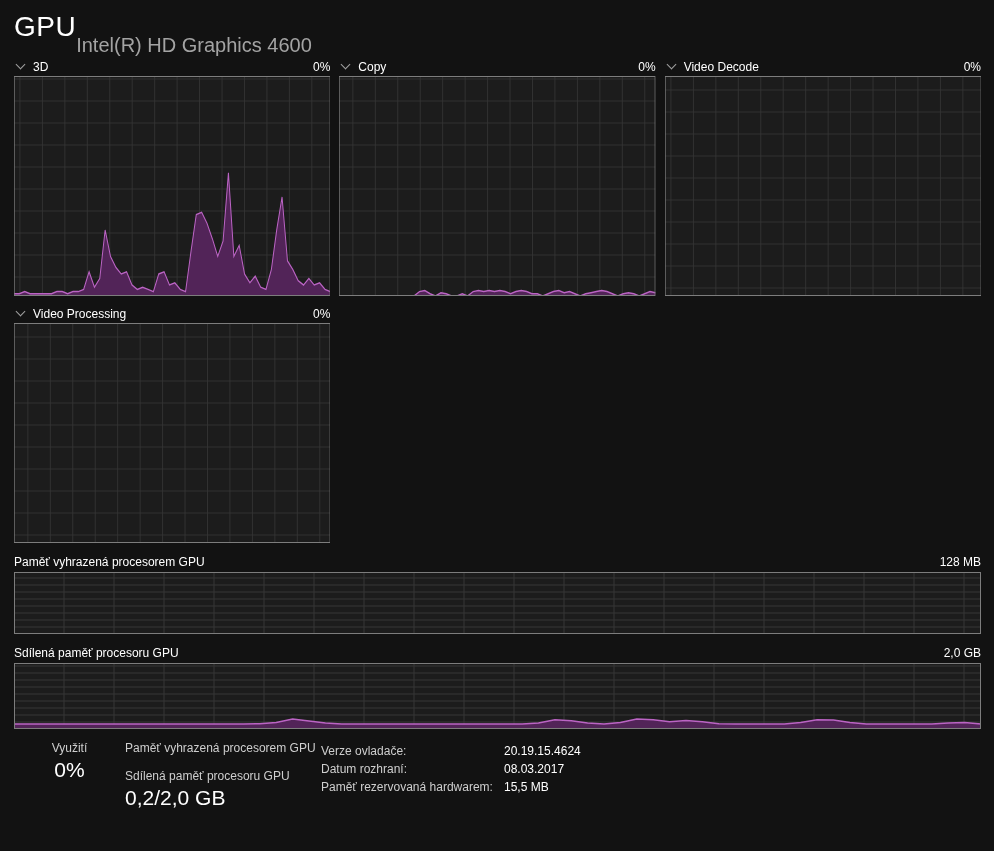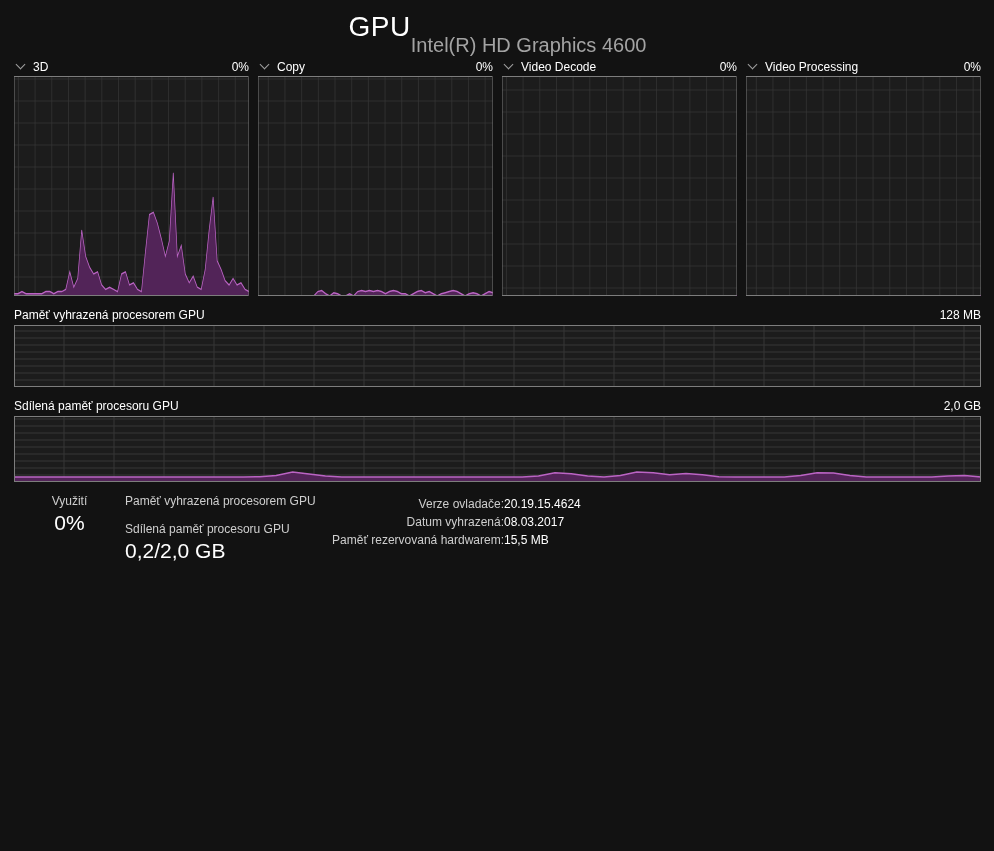--- a/index.html
+++ b/index.html
@@ -8,39 +8,39 @@
   .page {
     position: relative;
     width: 994px;
     height: 851px;
     background: #121212;
     overflow: hidden;
     padding: 12px 13px 0 14px;
   }
   .header {
     display: flex;
-    justify-content: center;
+    justify-content: flex-start;
     align-items: flex-start;
     height: 45px;
   }
   .page-title {
     font-size: 28px;
     font-weight: 300;
     line-height: 1.1;
     letter-spacing: 0.5px;
   }
   .gpu-name {
     font-size: 20px;
     font-weight: 400;
     margin-top: 22px;
     color: #a3a3a3;
   }
   .charts-grid {
     display: grid;
-    grid-template-columns: 1fr 1fr 1fr 1fr;
+    grid-template-columns: 1fr 1fr 1fr;
     column-gap: 9px;
     row-gap: 8px;
   }
   .chart-header {
     height: 19px;
     display: flex;
     align-items: center;
     font-size: 12px;
   }
   .chevron {
@@ -80,21 +80,21 @@
     white-space: nowrap;
   }
   .stat-value {
     font-size: 21px;
     font-weight: 300;
     color: #ffffff;
     white-space: nowrap;
   }
   .stat-pair + .stat-pair { margin-top: 14px; }
   .details-col { flex: 1; font-size: 12px; padding-top: 1px; }
-  .detail-row { display: flex; line-height: 18px; text-align: right; }
+  .detail-row { display: flex; line-height: 18px; }
   .detail-label { width: 183px; flex: 0 0 auto; color: #cecece; white-space: nowrap; }
   .detail-value { color: #ffffff; white-space: nowrap; }
 </style>
 </head>
 <body>
 
 <div class="page">
 
   <div class="header">
     <div class="page-title">GPU</div>
@@ -356,21 +356,21 @@
         <div class="stat-value">0,2/2,0 GB</div>
       </div>
     </div>
 
     <div class="details-col">
       <div class="detail-row">
         <span class="detail-label">Verze ovladače:</span>
         <span class="detail-value">20.19.15.4624</span>
       </div>
       <div class="detail-row">
-        <span class="detail-label">Datum vyhrazená:</span>
+        <span class="detail-label">Datum rozhraní:</span>
         <span class="detail-value">08.03.2017</span>
       </div>
       <div class="detail-row">
         <span class="detail-label">Paměť rezervovaná hardwarem:</span>
         <span class="detail-value">15,5 MB</span>
       </div>
     </div>
 
   </div>
 

